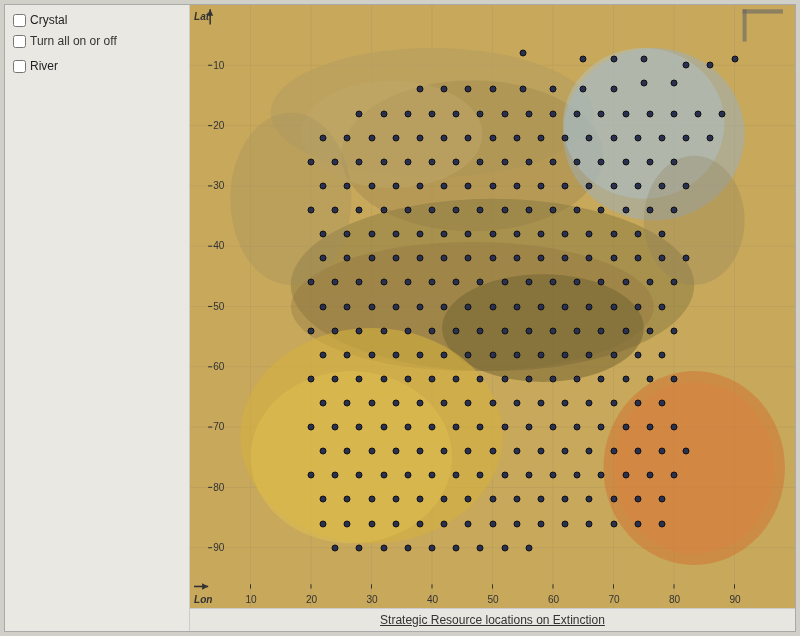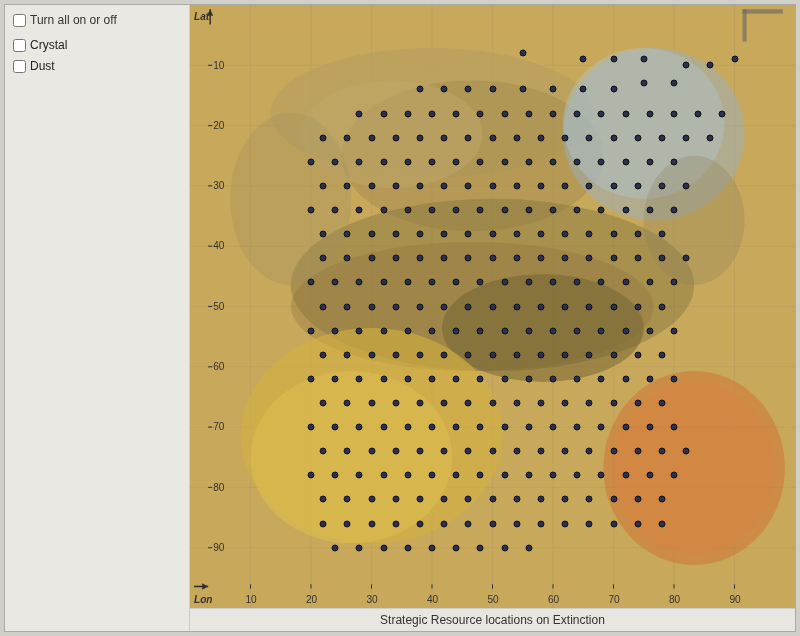--- a/index.html
+++ b/index.html
@@ -70,50 +70,51 @@
       width: 100%;
       height: 100%;
     }
     .caption {
       text-align: center;
       padding: 4px;
       background: #e8e6e0;
       font-size: 12px;
       color: #333;
       border-top: 1px solid #ccc;
+      text-decoration: underline;
     }
     .dot {
       position: absolute;
       width: 7px;
       height: 7px;
       border-radius: 50%;
       background: #2a3050;
       border: 1px solid #111;
       transform: translate(-50%, -50%);
     }
   </style>
 </head>
 <body>
 
 <div class="main-container">
 
   <div class="sidebar">
     <div class="sidebar-item">
+      <input type="checkbox" id="chk-crystal" style="">
+      <label class="item-label" for="chk-crystal">Crystal</label>
+    </div>
+
+    <div class="sidebar-item">
       <input type="checkbox" id="chk-all" style="">
       <label class="item-label turn-all" for="chk-all">Turn all on or off</label>
     </div>
 
     <div class="sidebar-item">
-      <input type="checkbox" id="chk-crystal" style="">
-      <label class="item-label" for="chk-crystal">Crystal</label>
-    </div>
-
-    <div class="sidebar-item">
       <input type="checkbox" id="chk-metal" style="">
-      <label class="item-label" for="chk-metal">Dust</label>
+      <label class="item-label" for="chk-metal">River</label>
     </div>
 
 
 
 
 
   </div>
 
   <div style="display:flex; flex-direction:column; flex:1; min-width:0;">
     <div class="map-area" id="map-container">

